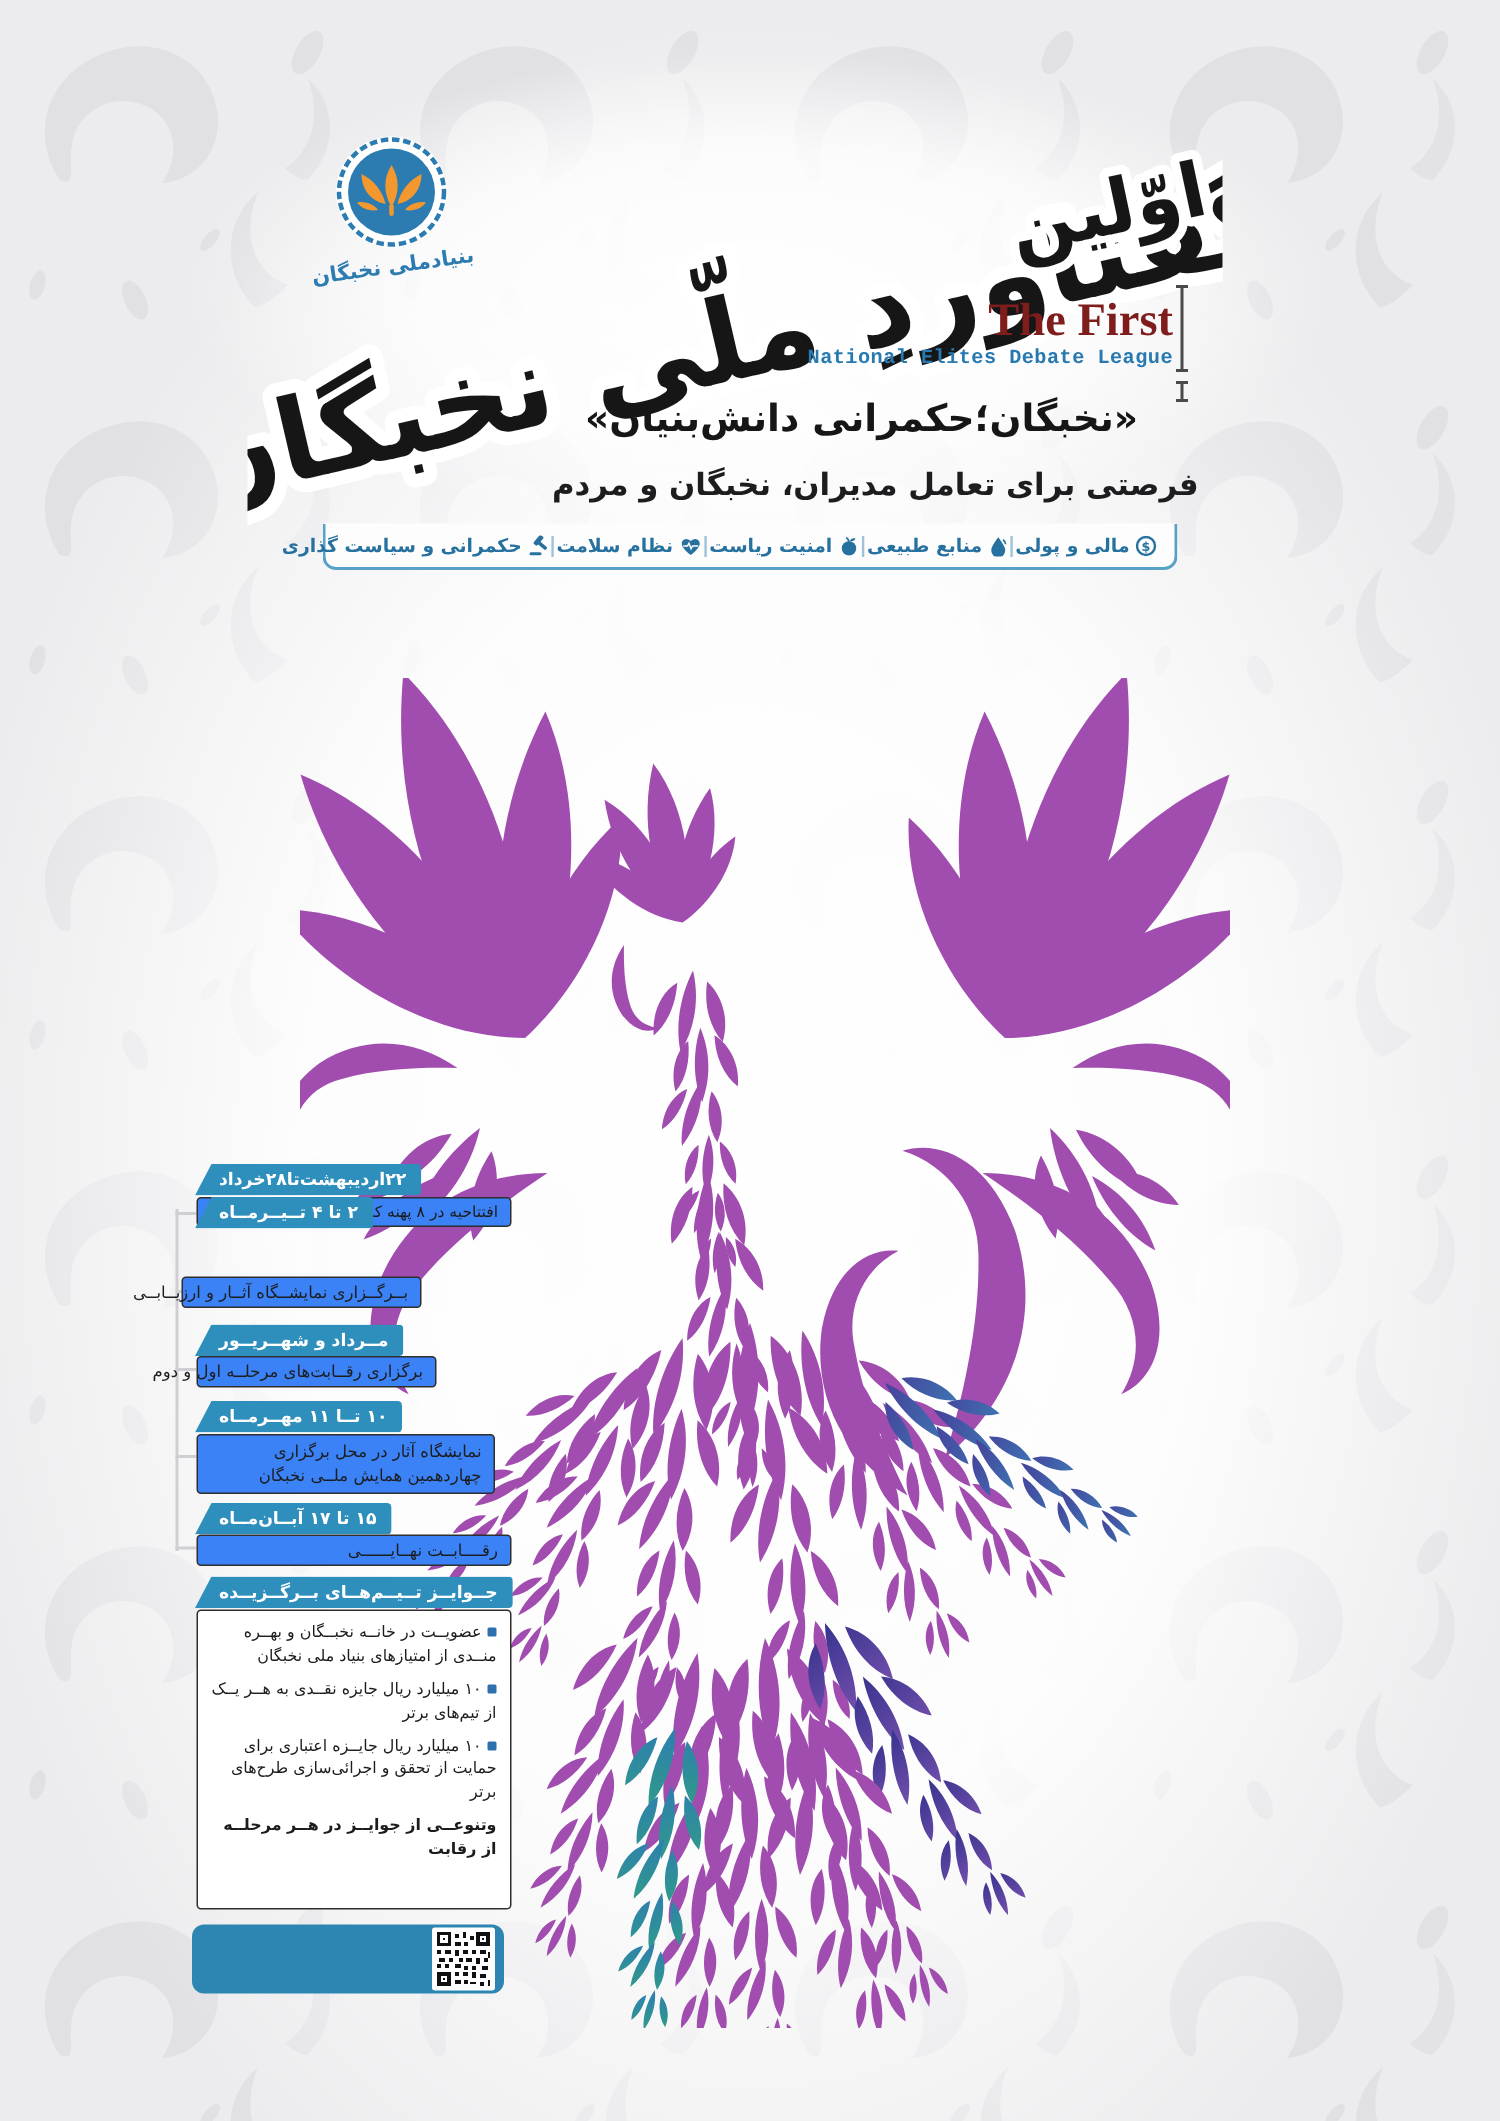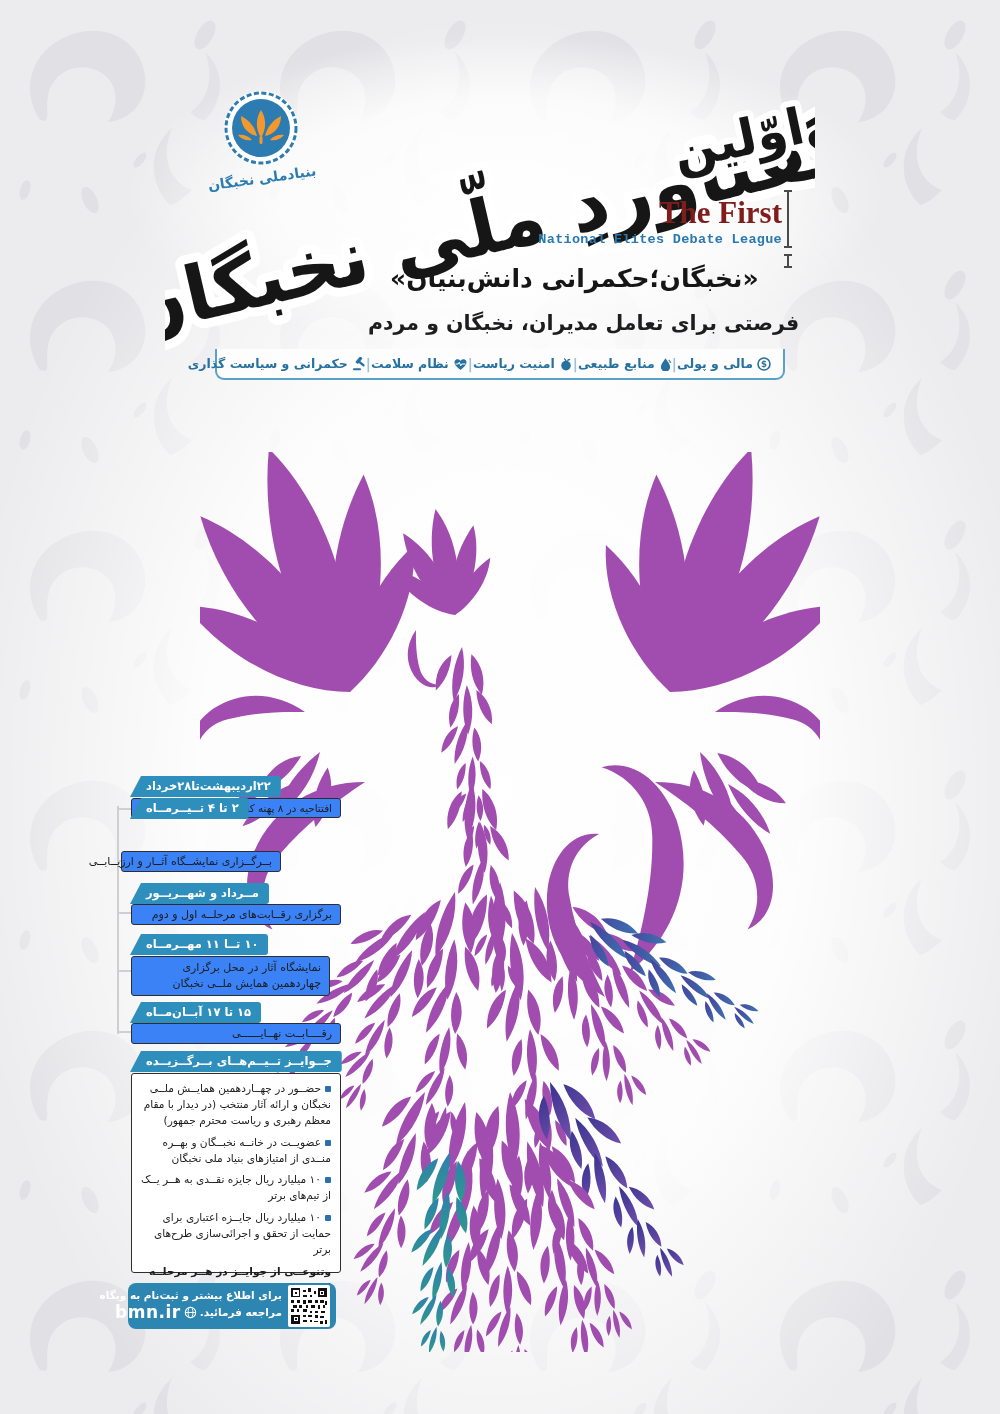--- a/index.html
+++ b/index.html
@@ -284,31 +284,30 @@
   <div class="tl-stub" style="top:970px"></div>
   <div class="tl-stub" style="top:1031px"></div>
 
   <div class="ribbon" style="left:130px;top:776px">۲۲اردیبهشت‌تا۲۸خرداد</div>
   <div class="tlbox" style="left:131px;top:798px;width:210px;font-size:10.4px">افتتاحیه در ۸ پهنه کشور، ثبت‌نام و ارسال آثار</div>
 
   <div class="ribbon" style="left:130px;top:798px">۲ تا ۴ تــیــرمــاه</div>
   <div class="tlbox" style="left:121px;top:851px;width:160px">بــرگــزاری نمایشــگاه آثــار و ارزیــابــی</div>
 
   <div class="ribbon" style="left:130px;top:883px">مــرداد و شهــریــور</div>
-  <div class="tlbox" style="left:131px;top:904px;width:210px">برگزاری رقــابت‌های مرحلــه اول و دوم</div>
+  <div class="tlbox" style="left:131px;top:904px;width:160px">برگزاری رقــابت‌های مرحلــه اول و دوم</div>
 
   <div class="ribbon" style="left:130px;top:934px">۱۰ تــا ۱۱ مهــرمــاه</div>
   <div class="tlbox wrap" style="left:131px;top:956px;width:199px">نمایشگاه آثار در محل برگزاری چهاردهمین همایش ملــی نخبگان</div>
 
   <div class="ribbon" style="left:130px;top:1002px">۱۵ تا ۱۷ آبــان‌مــاه</div>
   <div class="tlbox" style="left:131px;top:1023px;width:210px">رقــــابــت نهــایــــــی</div>
 
   <div class="ribbon" style="left:130px;top:1051px">جــوایــز تــیــم‌هــای بــرگــزیــده</div>
   <div class="prizes-box">
-    <div class="prize-item"><span class="bullet"></span><span>حضــور در چهــاردهمین همایــش ملــی نخبگان و ارائه آثار منتخب (در دیدار با مقام معظم رهبری و ریاست محترم جمهور)</span></div>
     <div class="prize-item"><span class="bullet"></span><span>عضویــت در خانــه نخبــگان و بهــره منــدی از امتیازهای بنیاد ملی نخبگان</span></div>
     <div class="prize-item"><span class="bullet"></span><span>۱۰ میلیارد ریال جایزه نقــدی به هــر یــک از تیم‌های برتر</span></div>
     <div class="prize-item"><span class="bullet"></span><span>۱۰ میلیارد ریال جایــزه اعتباری برای حمایت از تحقق و اجرائی‌سازی طرح‌های برتر</span></div>
     <div class="prize-foot">وتنوعــی از جوایــز در هــر مرحلــه از رقابت</div>
   </div>
 
   <div class="footer-bar">
     <svg class="qr" width="38" height="38" viewBox="0 0 29 29" shape-rendering="crispEdges">
       <rect width="29" height="29" fill="#fff"></rect>
       <g fill="#111">
@@ -349,27 +348,15 @@
           <rect x="14" y="21" width="3" height="2"></rect>
           <rect x="19" y="21" width="2" height="3"></rect>
           <rect x="23" y="22" width="3" height="2"></rect>
         <rect x="10" y="25" width="3" height="2"></rect>
           <rect x="15" y="25" width="2" height="2"></rect>
           <rect x="18" y="26" width="3" height="1"></rect>
           <rect x="23" y="26" width="2" height="2"></rect>
           <rect x="27" y="25" width="1" height="3"></rect>
       </g>
     </svg>
-    <div class="footer-text">
-      <div class="f-line1">برای اطلاع بیشتر و ثبت‌نام به وبگاه</div>
-      <div class="f-line2">
-        <span class="f-action">مراجعه فرمائید.</span>
-        <svg width="13" height="13" viewBox="0 0 14 14">
-          <circle cx="7" cy="7" r="5.6" fill="none" stroke="#fff" stroke-width="1.2"></circle>
-          <ellipse cx="7" cy="7" rx="2.6" ry="5.6" fill="none" stroke="#fff" stroke-width="1"></ellipse>
-          <line x1="1.4" y1="7" x2="12.6" y2="7" stroke="#fff" stroke-width="1"></line>
-        </svg>
-        <span class="f-site">bmn.ir</span>
-      </div>
-    </div>
   </div>
 
 </div>
 
 </body></html>

